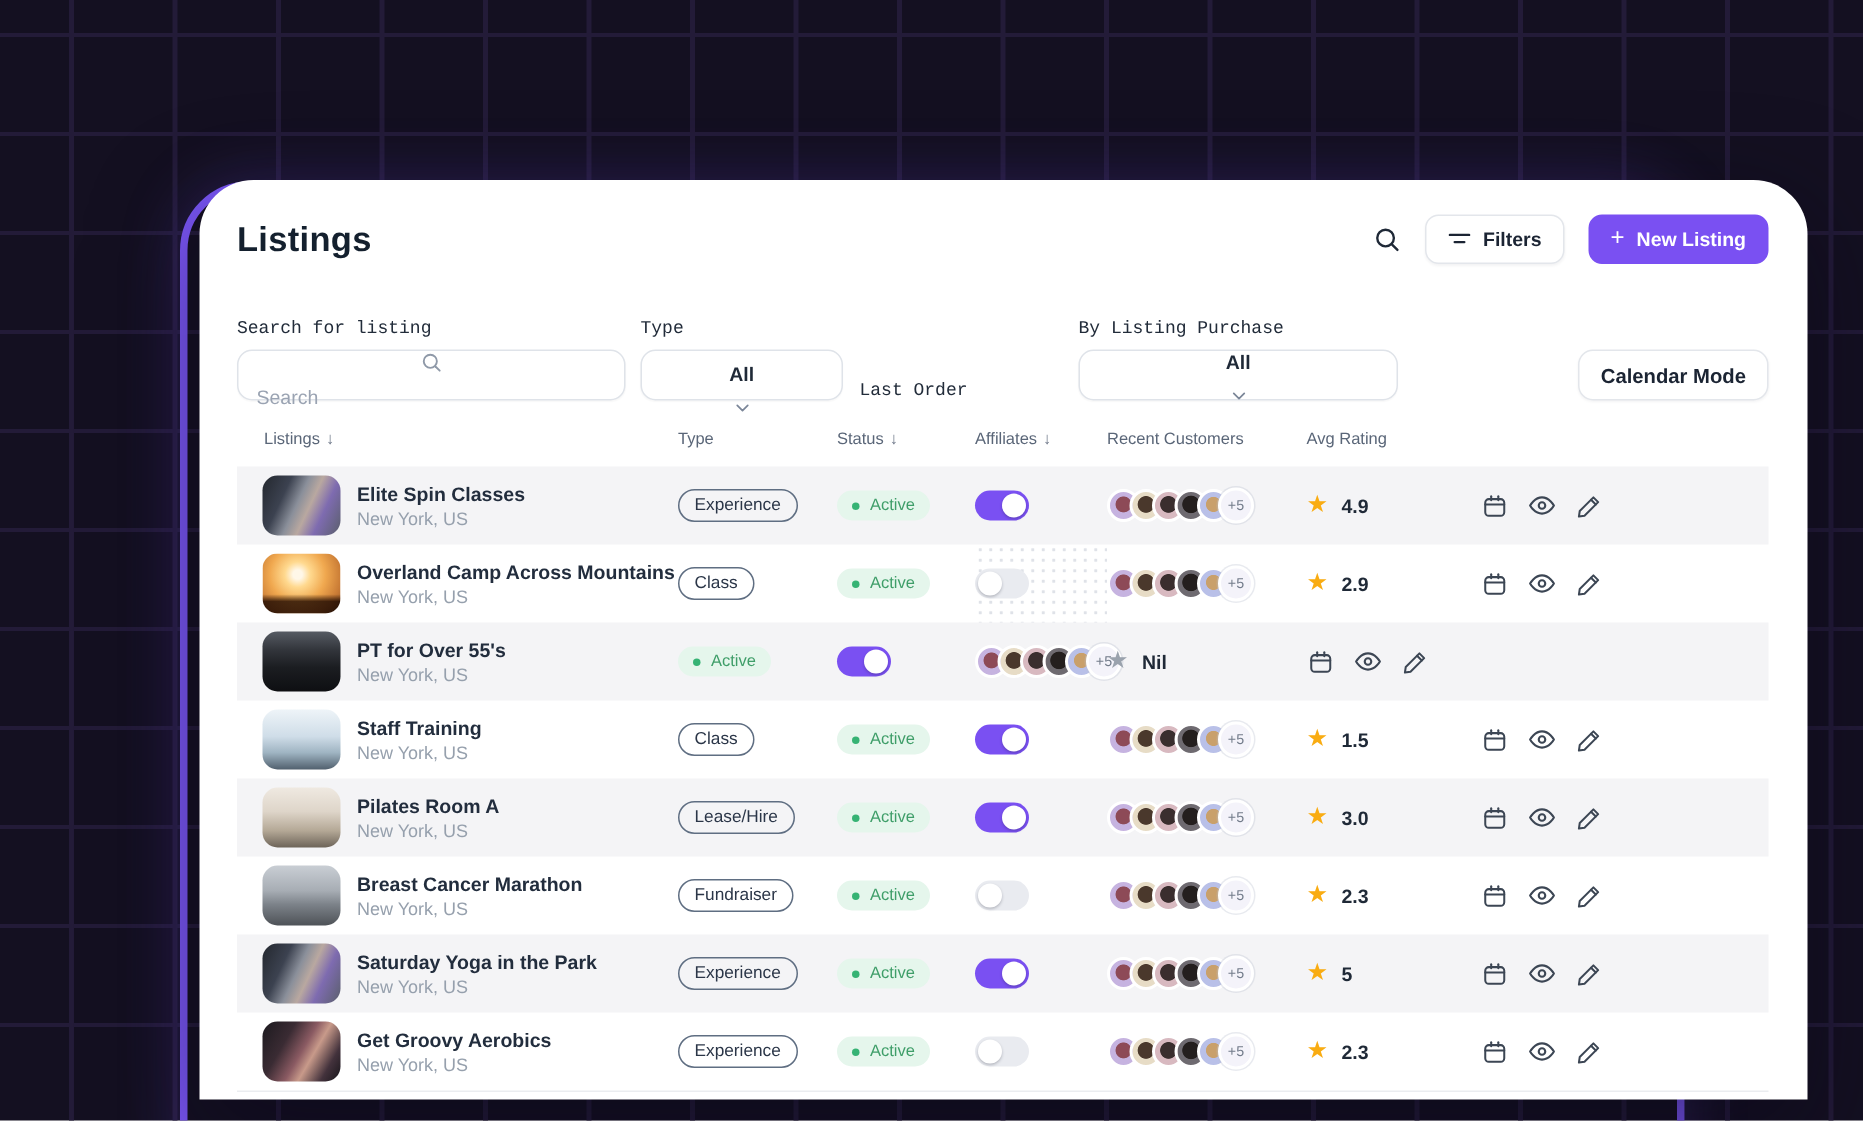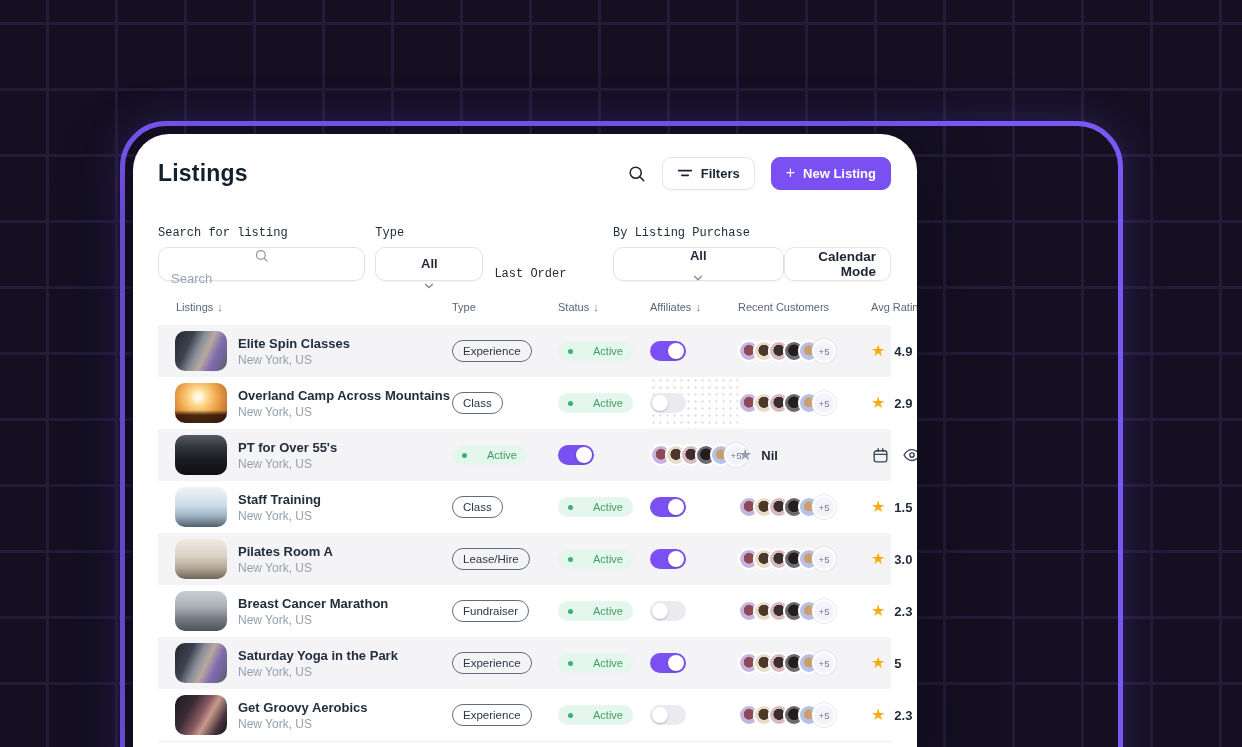--- a/index.html
+++ b/index.html
@@ -15,21 +15,21 @@
     position:relative;
   }
 
   
   .card-outline {
     position:absolute; left:120px; top:121px; width:1003px; height:700px;
     border:5px solid #7b57f7; border-radius:46px 46px 0 0;
     box-shadow:0 0 40px rgba(123,87,247,.25);
   }
   .card {
-    position:absolute; left:133px; top:134px; width:784px; height:613px;
+    position:absolute; left:133px; top:120px; width:1072px; height:613px;
     background:#ffffff; border-radius:36px 36px 0 0;
     box-shadow:0 24px 70px rgba(10,5,25,.5);
     padding:0 26px 0 25px;
     overflow:hidden;
   }
 
   
   .topbar { display:flex; align-items:center; justify-content:space-between; padding-top:22px; height:56px; }
   .page-title { font-size:23px; font-weight:700; color:#14202e; letter-spacing:.2px; }
   .topbar-right { display:flex; align-items:center; gap:16px; }
@@ -98,21 +98,21 @@
   .listing-text { display:flex; flex-direction:column; gap:2px; }
   .listing-name { font-size:13px; font-weight:600; color:#222d3d; }
   .listing-loc  { font-size:12px; color:#96a0ad; }
 
   .type-pill {
     border:1px solid #5f6e82; border-radius:999px; padding:4px 10px;
     font-size:11.5px; color:#2b3648; background:transparent; white-space:nowrap;
   }
 
   .status-badge {
-    display:flex; align-items:center; gap:20px; background:#e5f6ec;
+    display:flex; align-items:center; gap:7px; background:#e5f6ec;
     border-radius:11px; padding:4px 10px; font-size:11px; color:#3f9e69;
   }
   .status-dot { width:5px; height:5px; border-radius:50%; background:#36b374; }
 
   .cell-affiliates.dotted {
     background-image:radial-gradient(#dfe2e8 1px, transparent 1.3px);
     background-size:7px 7px;
   }
   .toggle { width:36px; height:20px; border-radius:10px; position:relative; cursor:pointer; }
   .toggle.on  { background:#7a50f2; }

